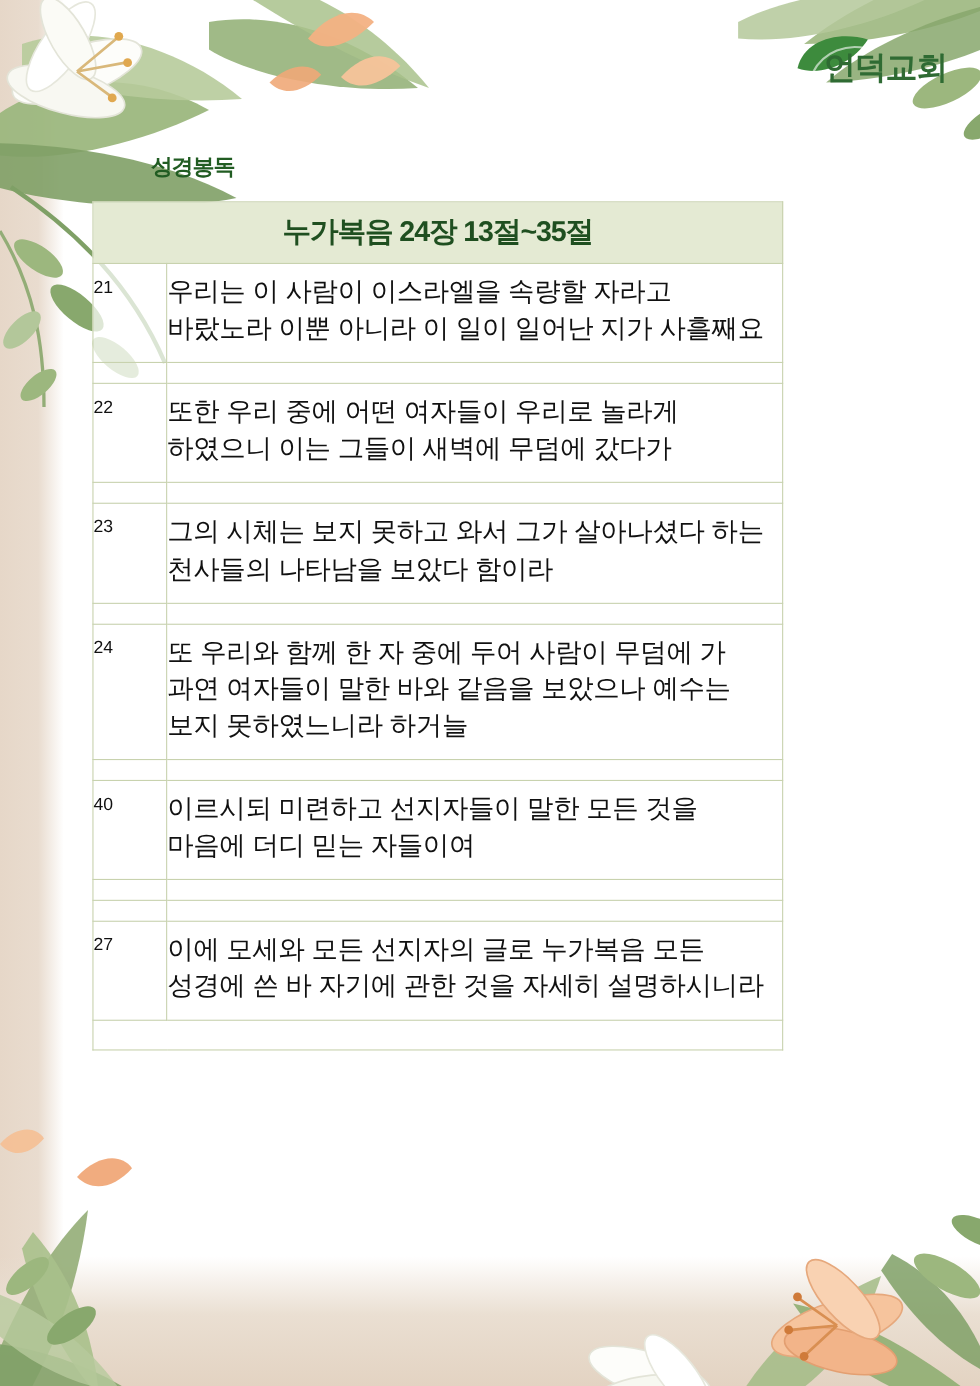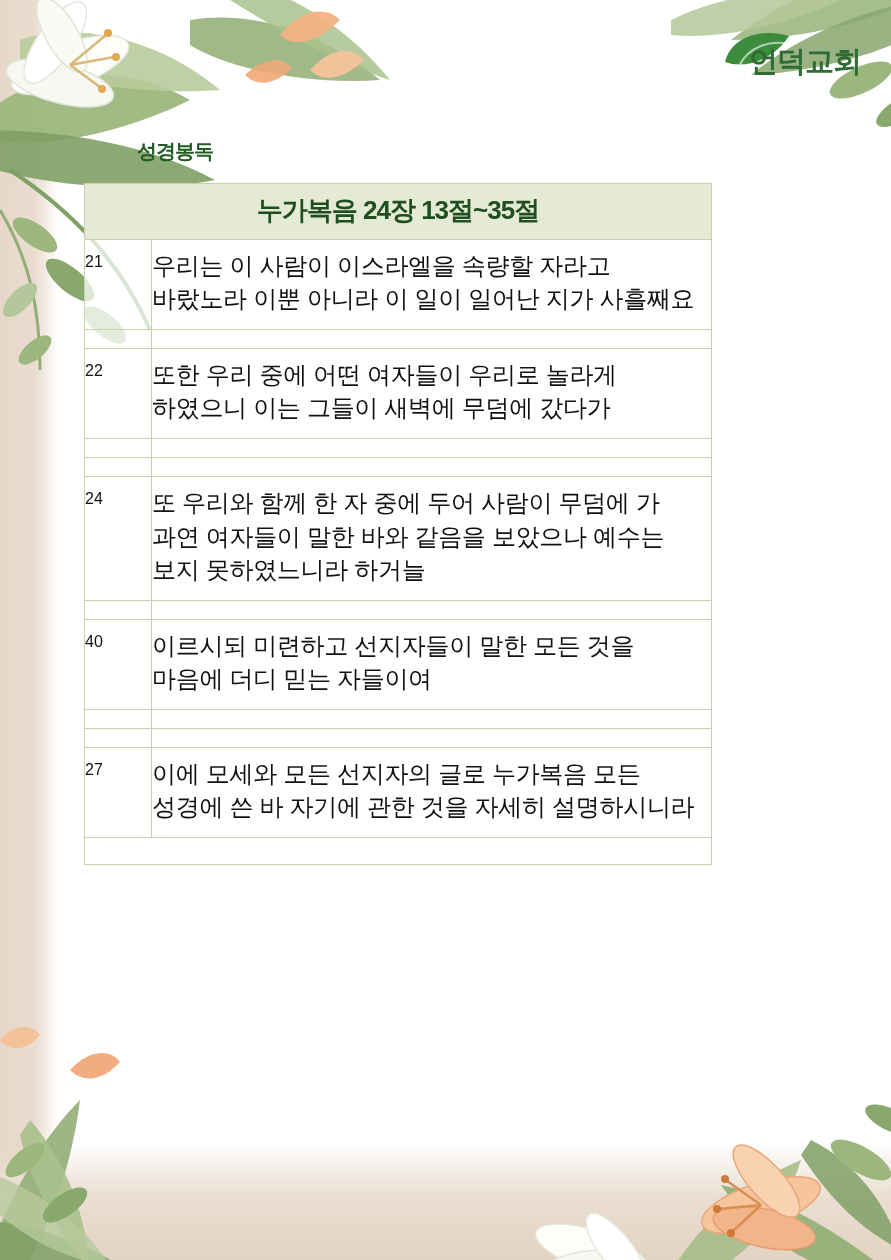--- a/index.html
+++ b/index.html
@@ -246,20 +246,24 @@
 
       <tr>
         <td class="num">22</td>
         <td class="txt">또한 우리 중에 어떤 여자들이 우리로 놀라게 하였으니 이는 그들이 새벽에 무덤에 갔다가</td>
       </tr>
       <tr class="spacer">
           <td></td>
           <td></td>
         </tr>
 
+      <tr>
+        <td class="num">23</td>
+        <td class="txt">그의 시체는 보지 못하고 와서 그가 살아나셨다 하는 천사들의 나타남을 보았다 함이라</td>
+      </tr>
       <tr class="spacer">
           <td></td>
           <td></td>
         </tr>
 
       <tr>
         <td class="num">24</td>
         <td class="txt">또 우리와 함께 한 자 중에 두어 사람이 무덤에 가 과연 여자들이 말한 바와 같음을 보았으나 예수는 보지 못하였느니라 하거늘</td>
       </tr>
       <tr class="spacer">

